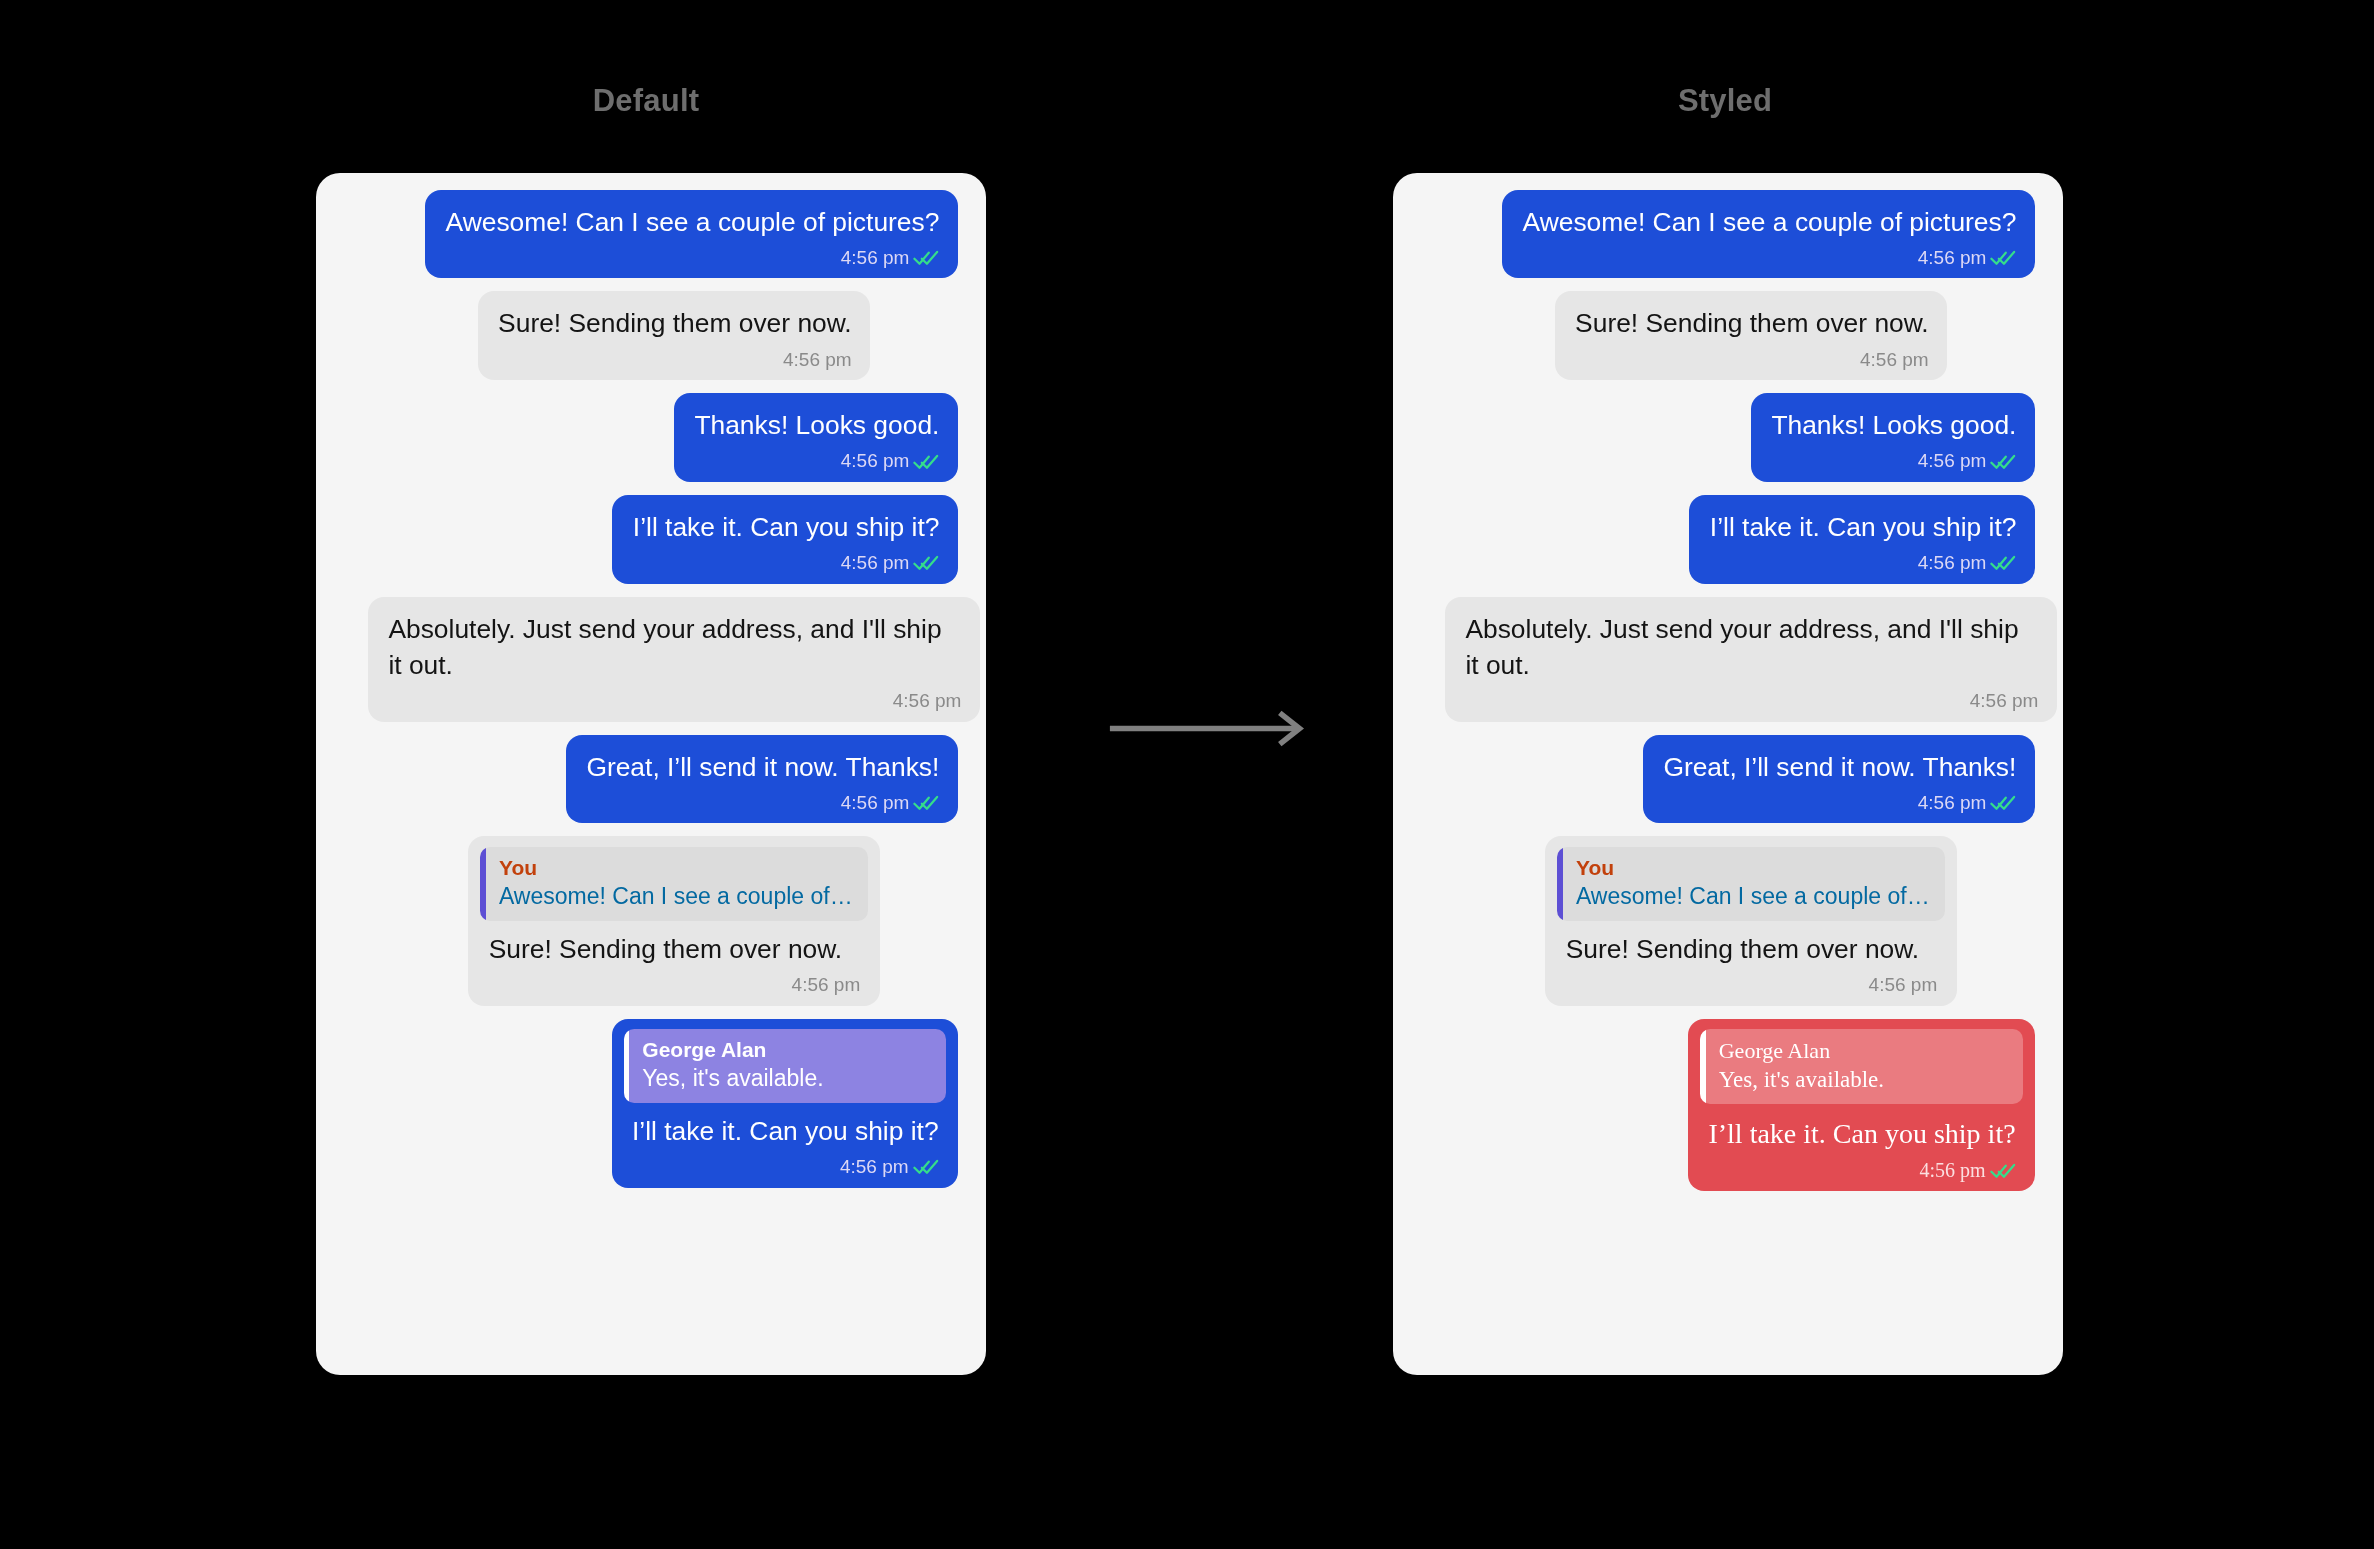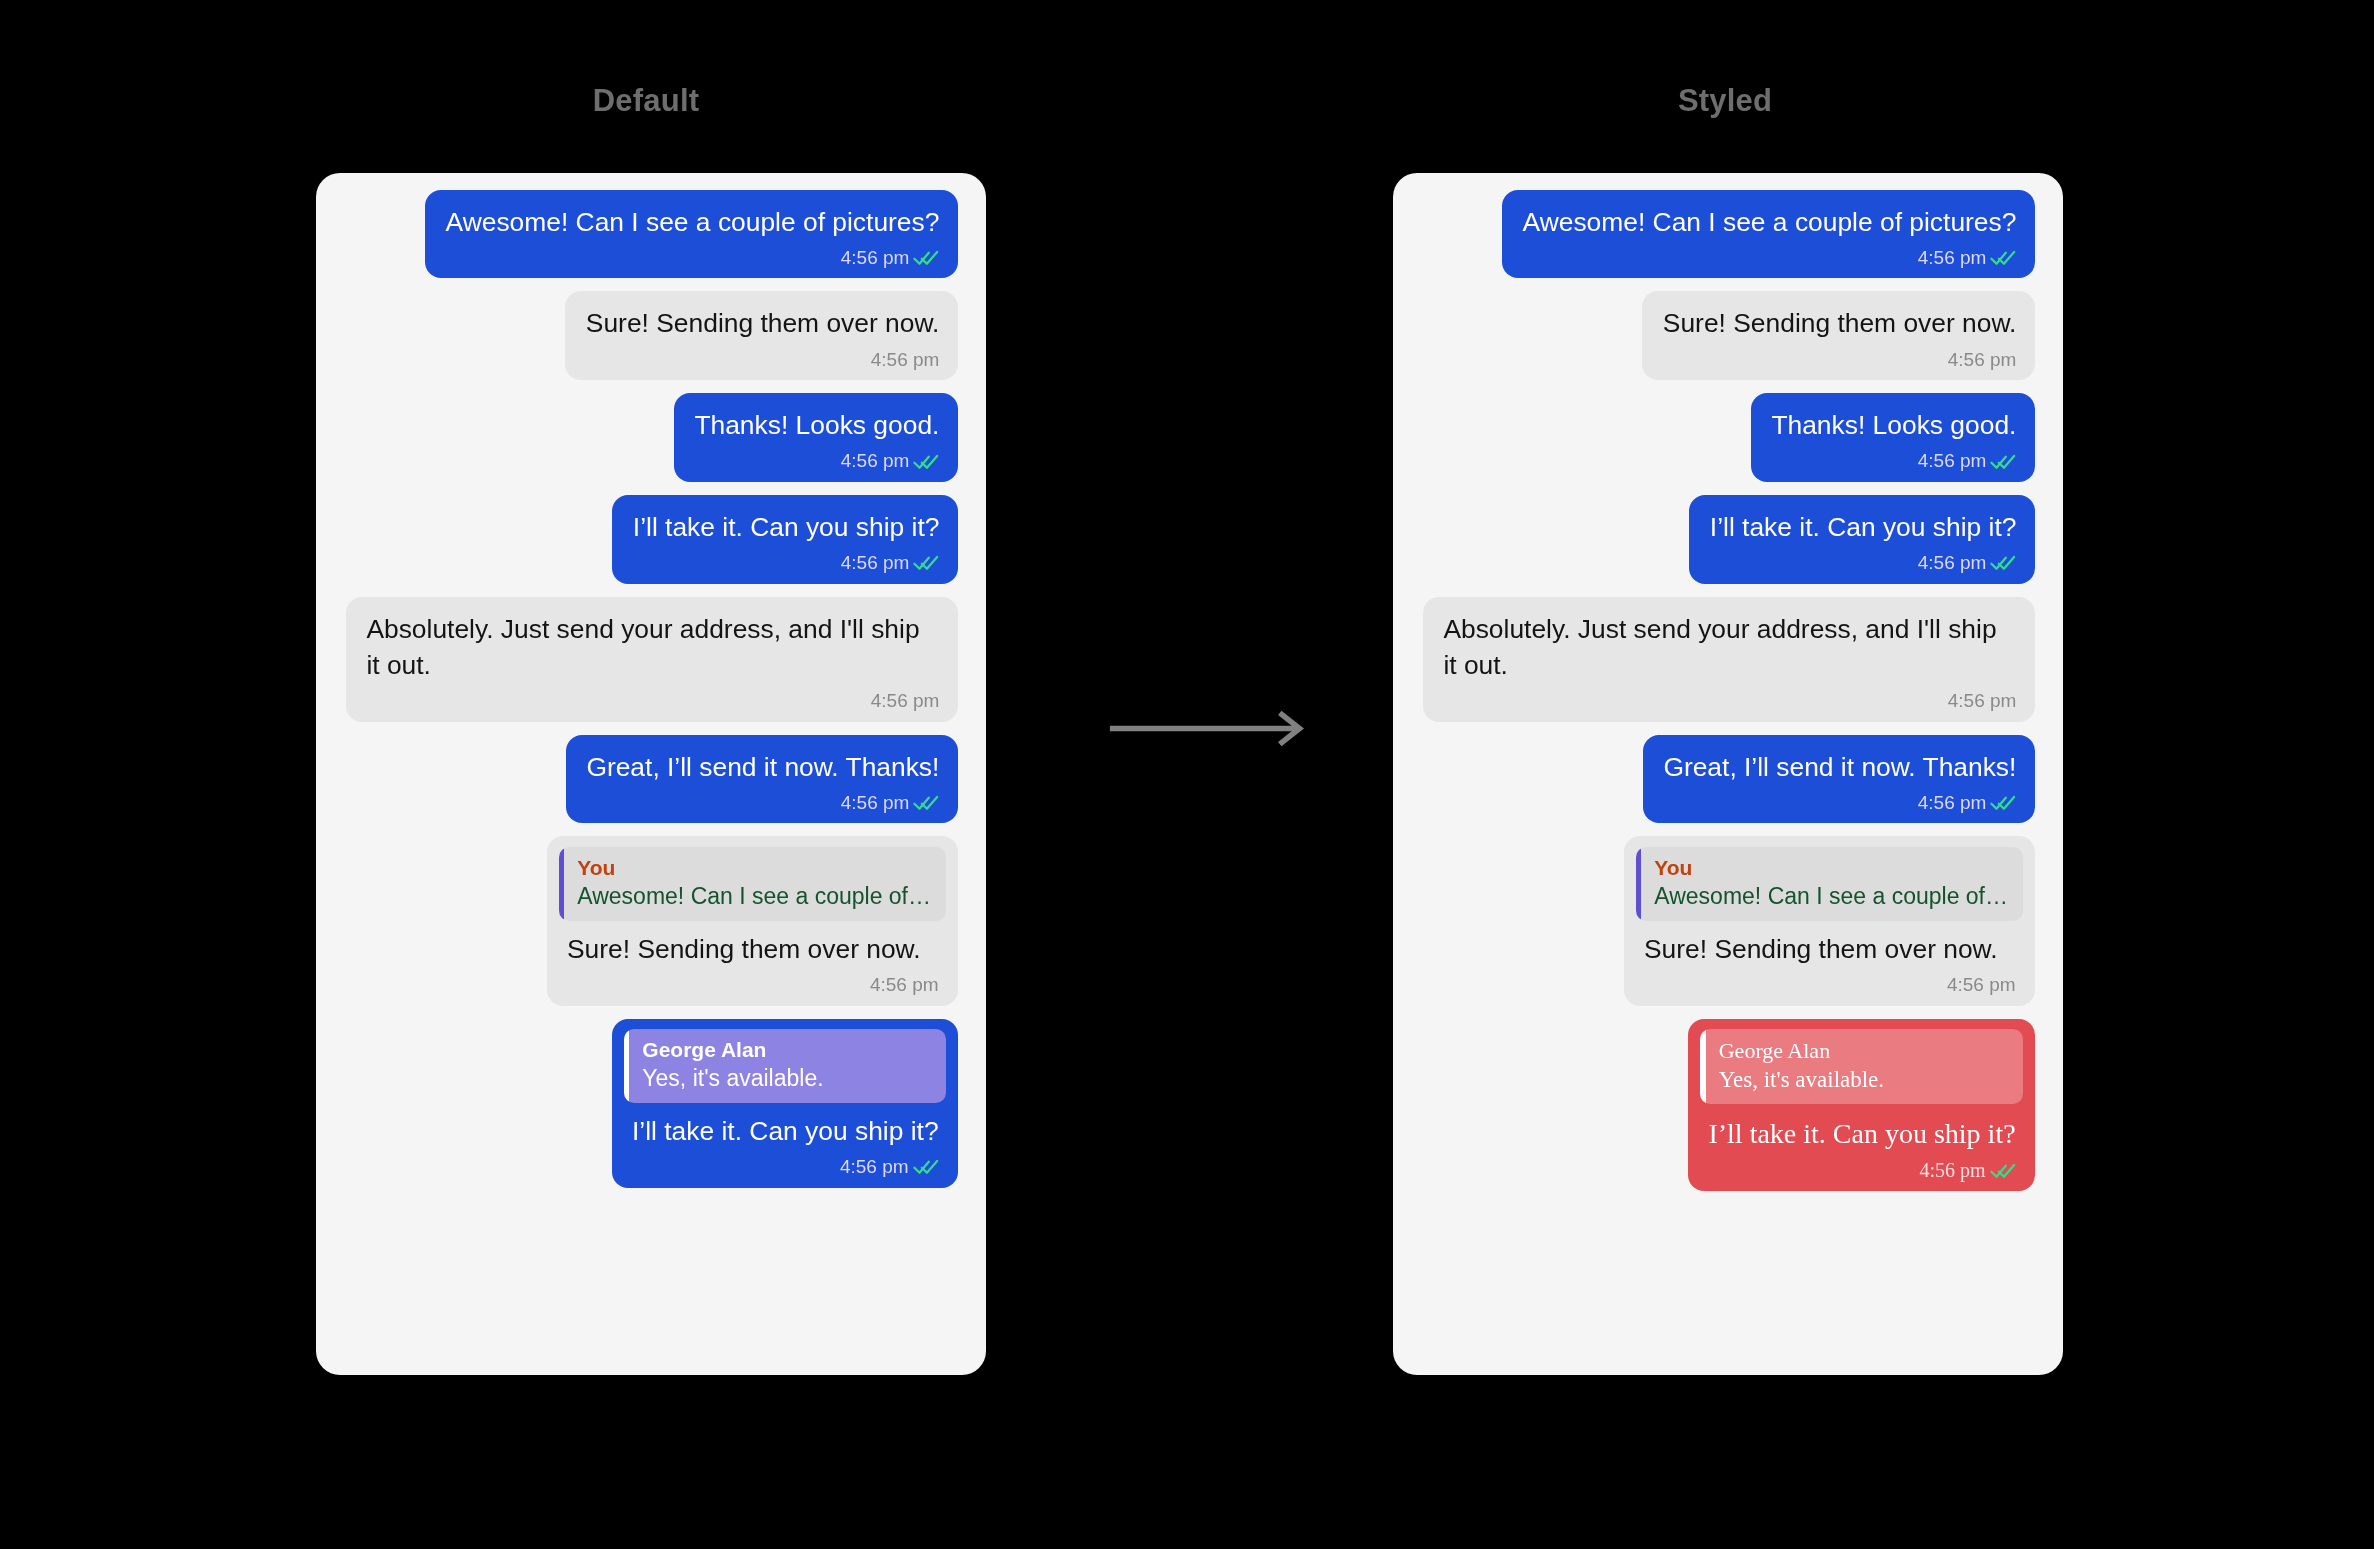--- a/index.html
+++ b/index.html
@@ -62,21 +62,21 @@
   }
   .panel.left  { left: 316px; }
   .panel.right { left: 1393px; }
 
   
   .row {
     display: flex;
     width: 100%;
   }
   .row.out { justify-content: flex-end; }
-  .row.in  { justify-content: flex-end; }
+  .row.in  { justify-content: center; margin-left: 23px; }
 
   
   .bubble {
     position: relative;
     border-radius: 16px;
     padding: 15px 18.6px 11px 20.4px;
     max-width: 612px;
     box-sizing: border-box;
   }
   .bubble.out {
@@ -148,21 +148,21 @@
     white-space: nowrap;
     overflow: hidden;
     text-overflow: ellipsis;
     margin-top: 0.9px;
   }
 
   
   .bubble.in .quote        { background: #dcdcdc; }
   .bubble.in .quote-bar    { background: #5d4fd4; }
   .bubble.in .quote-name   { color: #c2410c; }
-  .bubble.in .quote-snippet{ color: #14532d; }
+  .bubble.in .quote-snippet{ color: #0369a1; }
 
   
   .bubble.out .quote        { background: #8d83e2; }
   .bubble.out .quote-bar    { background: #ffffff; }
   .bubble.out .quote-name   { color: #ffffff; }
   .bubble.out .quote-snippet{ color: #ffffff; }
 
   
   .bubble.red .quote        { background: #ea7b80; }
   .bubble.red .quote-bar    { background: #ffffff; }

